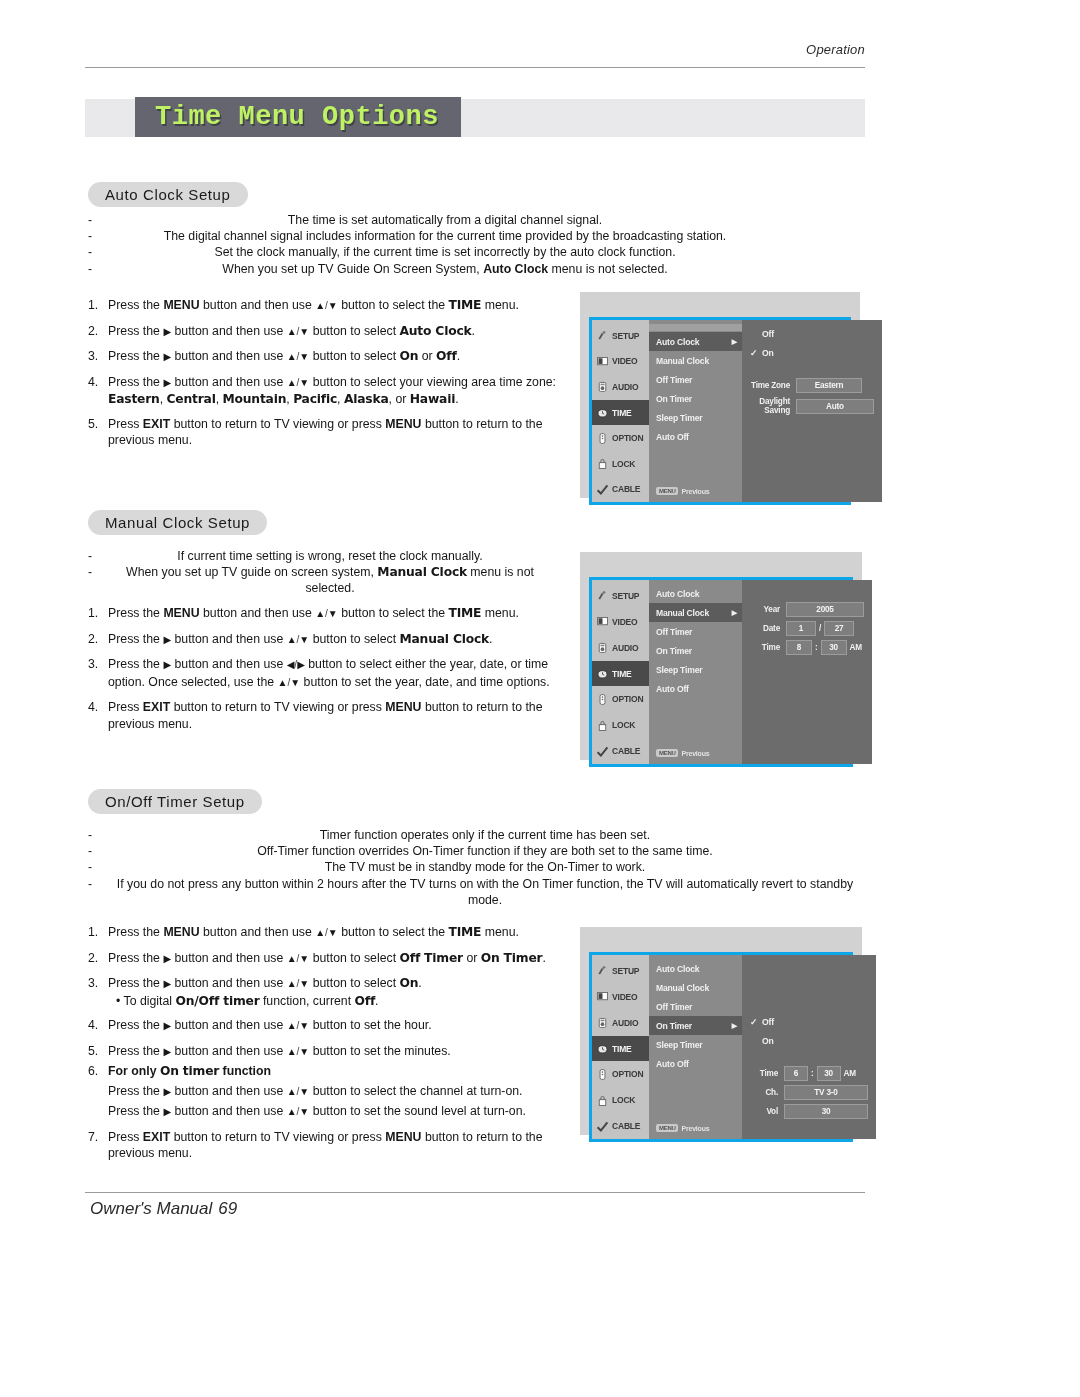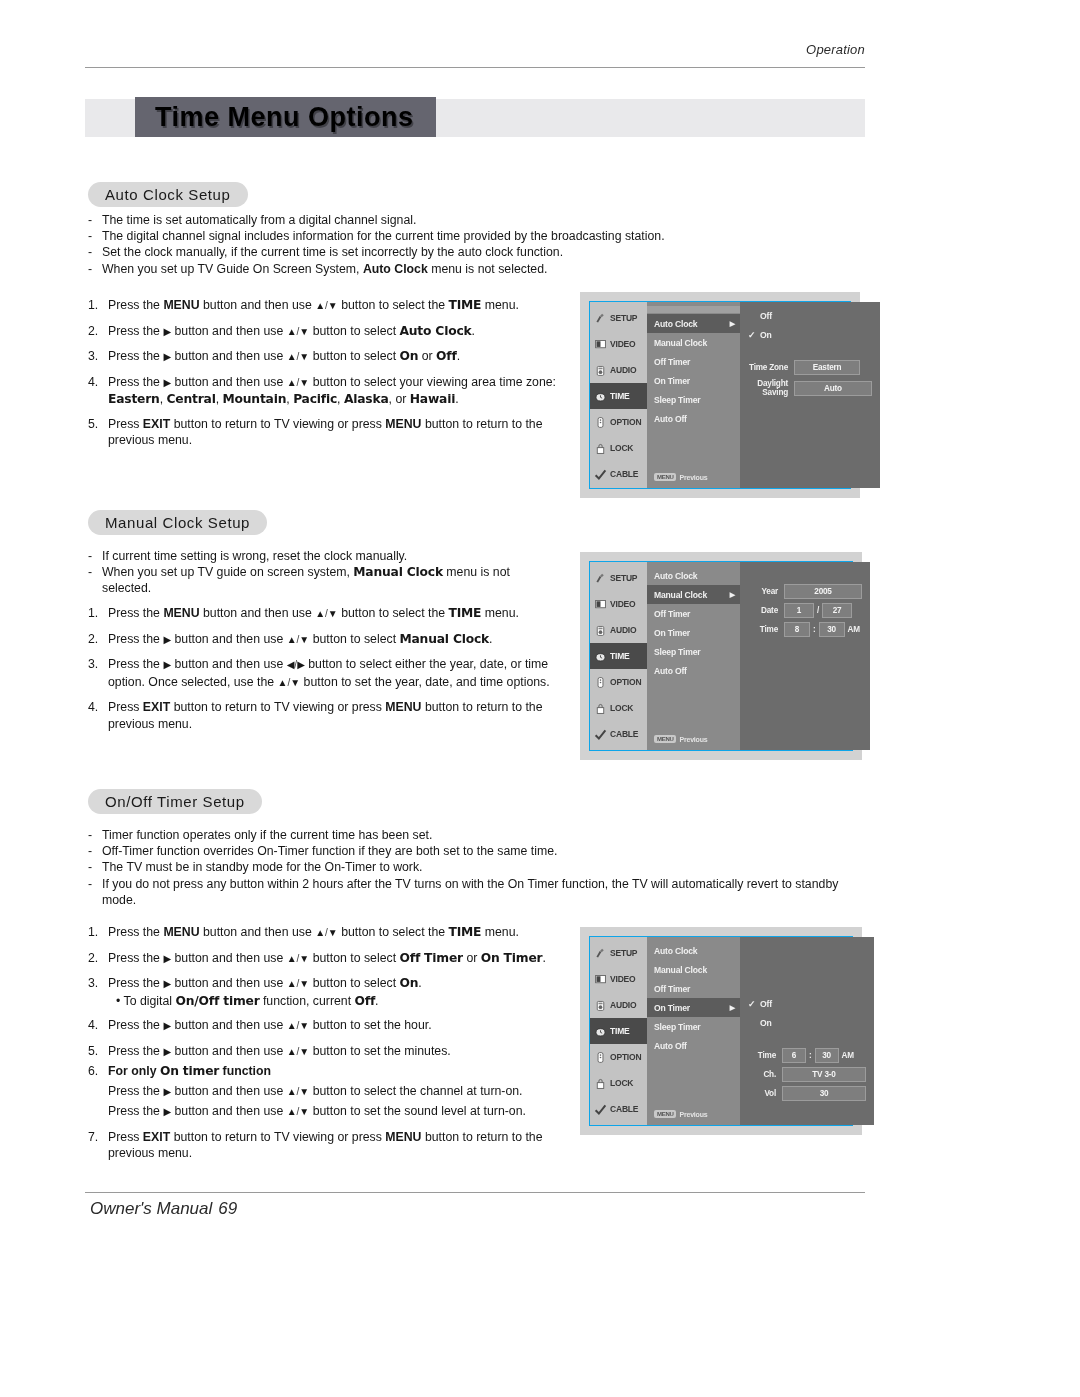--- a/index.html
+++ b/index.html
@@ -55,24 +55,25 @@
     height: 40px;
     padding: 0 22px 0 20px;
     background: #65656f;
     display: flex;
     align-items: center;
     box-sizing: border-box;
   }
   .title-box .title-text {
     font-size: 27px;
     font-weight: bold;
-    color: #000000;
+    color: #bef264;
     letter-spacing: .5px;
     text-shadow: 1.5px 1.5px 0 rgba(0,0,0,.35);
     white-space: nowrap;
+    font-family: Liberation Mono, monospace;
   }
 
   
   .pill {
     position: absolute;
     height: 25px;
     background: #d9d9d9;
     border-radius: 13px;
     display: flex;
     align-items: center;
@@ -95,21 +96,21 @@
     color: #171717;
   }
   .bullets .row {
     display: flex;
     margin-bottom: 0px;
   }
   .bullets .dash {
     width: 14px;
     flex: 0 0 14px;
   }
-  .bullets .txt { flex: 1; }
+  .bullets .txt { flex: 1; text-align: center; }
 
   .steps {
     position: absolute;
     left: 88px;
     font-size: 12.3px;
     line-height: 16.5px;
     color: #171717;
   }
   .steps .step {
     display: flex;
@@ -138,21 +139,22 @@
     padding: 9px;
     box-sizing: border-box;
   }
   .osd-inner {
     width: 100%;
     height: 100%;
     background: #e5e5e5;
     display: flex;
     box-sizing: border-box;
     position: relative;
-    border: 1px solid #0ea5e9;
+    border: 3px solid #0ea5e9;
+    margin-top: 16px;
   }
   .osd-side {
     width: 57px;
     flex: 0 0 57px;
     background: #c3c3c3;
     display: flex;
     flex-direction: column;
     padding-top: 3px;
     box-sizing: border-box;
   }

